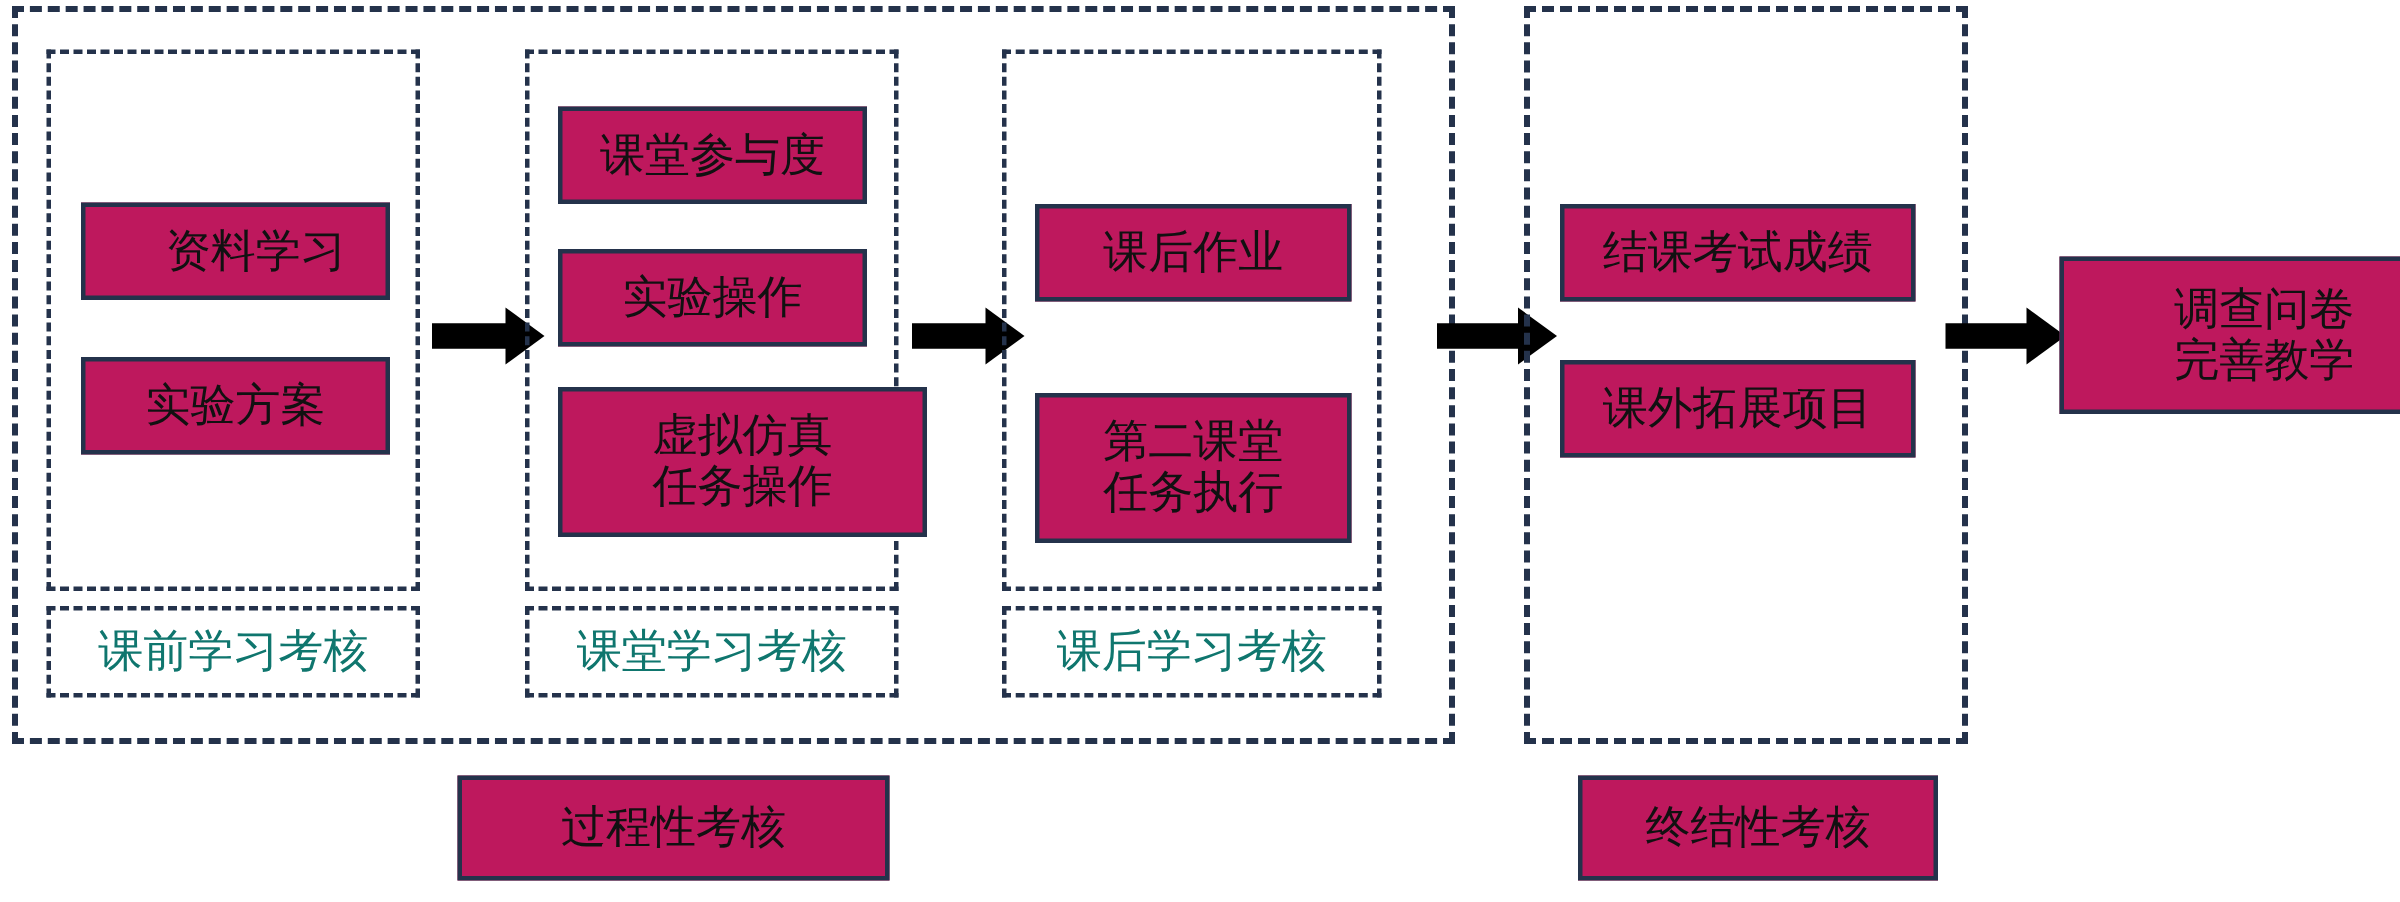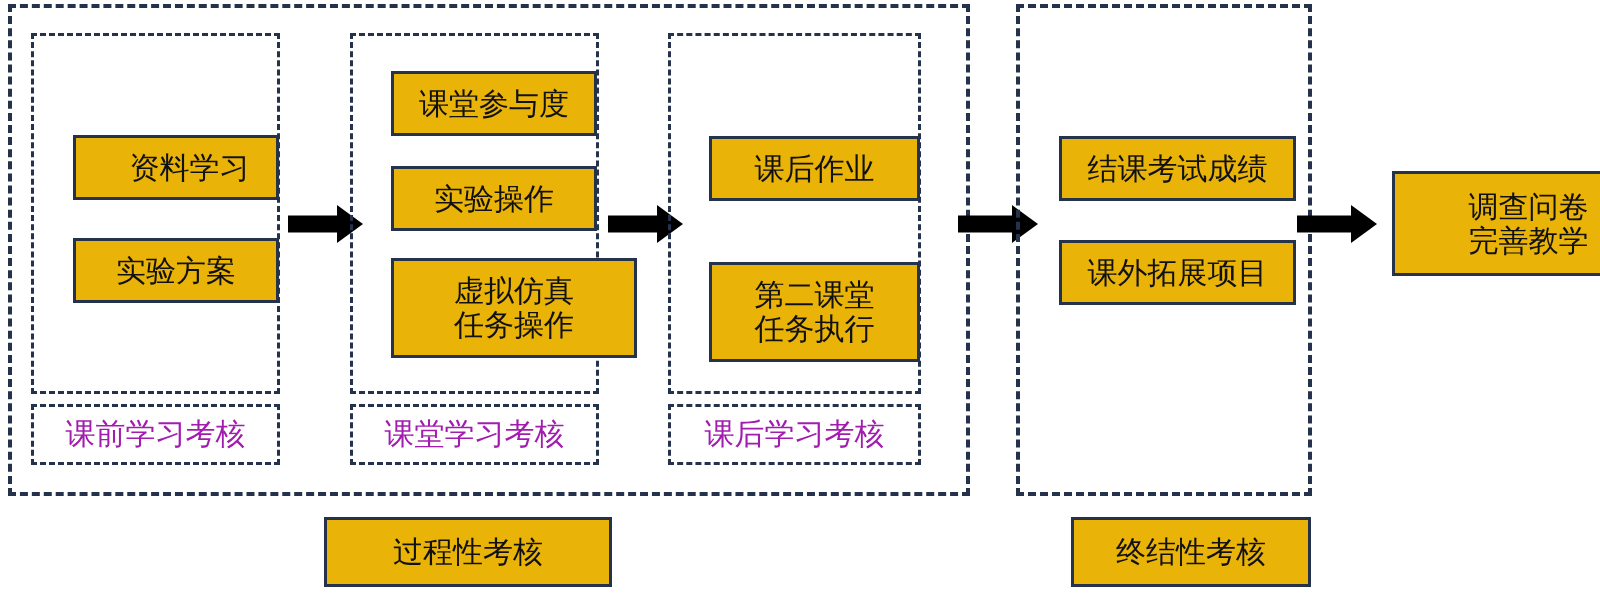--- a/index.html
+++ b/index.html
@@ -28,43 +28,42 @@
   .dash-inner {
     border: 3px dashed #24324b;
   }
   .dash-label {
     border: 3px dashed #24324b;
   }
 
   
   .solid-box {
     border: 3px solid #24324b;
-    background: #eab308;
+    background: #be185d;
     display: flex;
     align-items: center;
     justify-content: center;
     text-align: center;
     color: #111111;
     line-height: 1.12;
     white-space: pre-line;
-    margin-left: 19px;
   }
 
   
   .t-item   { font-size: 30px; }
   .t-label  { font-size: 30px; }
   .t-stage  { font-size: 30px; }
 
   
   .label-box {
     display: flex;
     align-items: center;
     justify-content: center;
     text-align: center;
-    color: #a21caf;
+    color: #0f766e;
     background: #ffffff;
   }
 
   
   .arrow { position: absolute; }
   .arrow .shaft {
     position: absolute;
     left: 0;
     top: 50%;
     transform: translateY(-50%);

